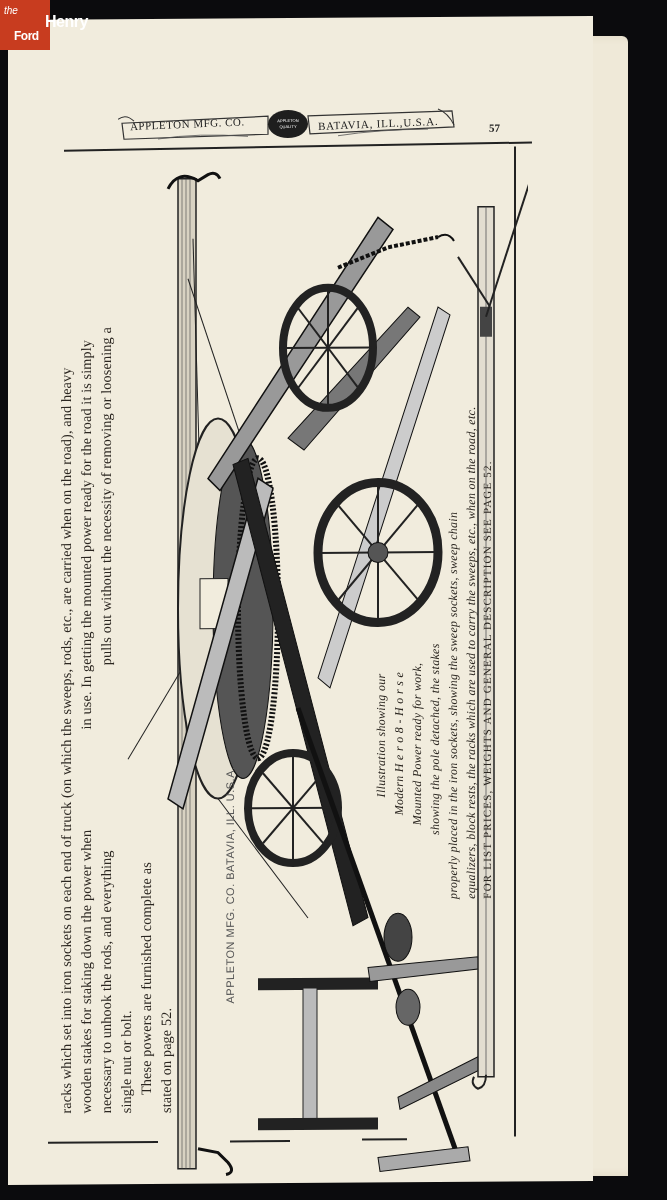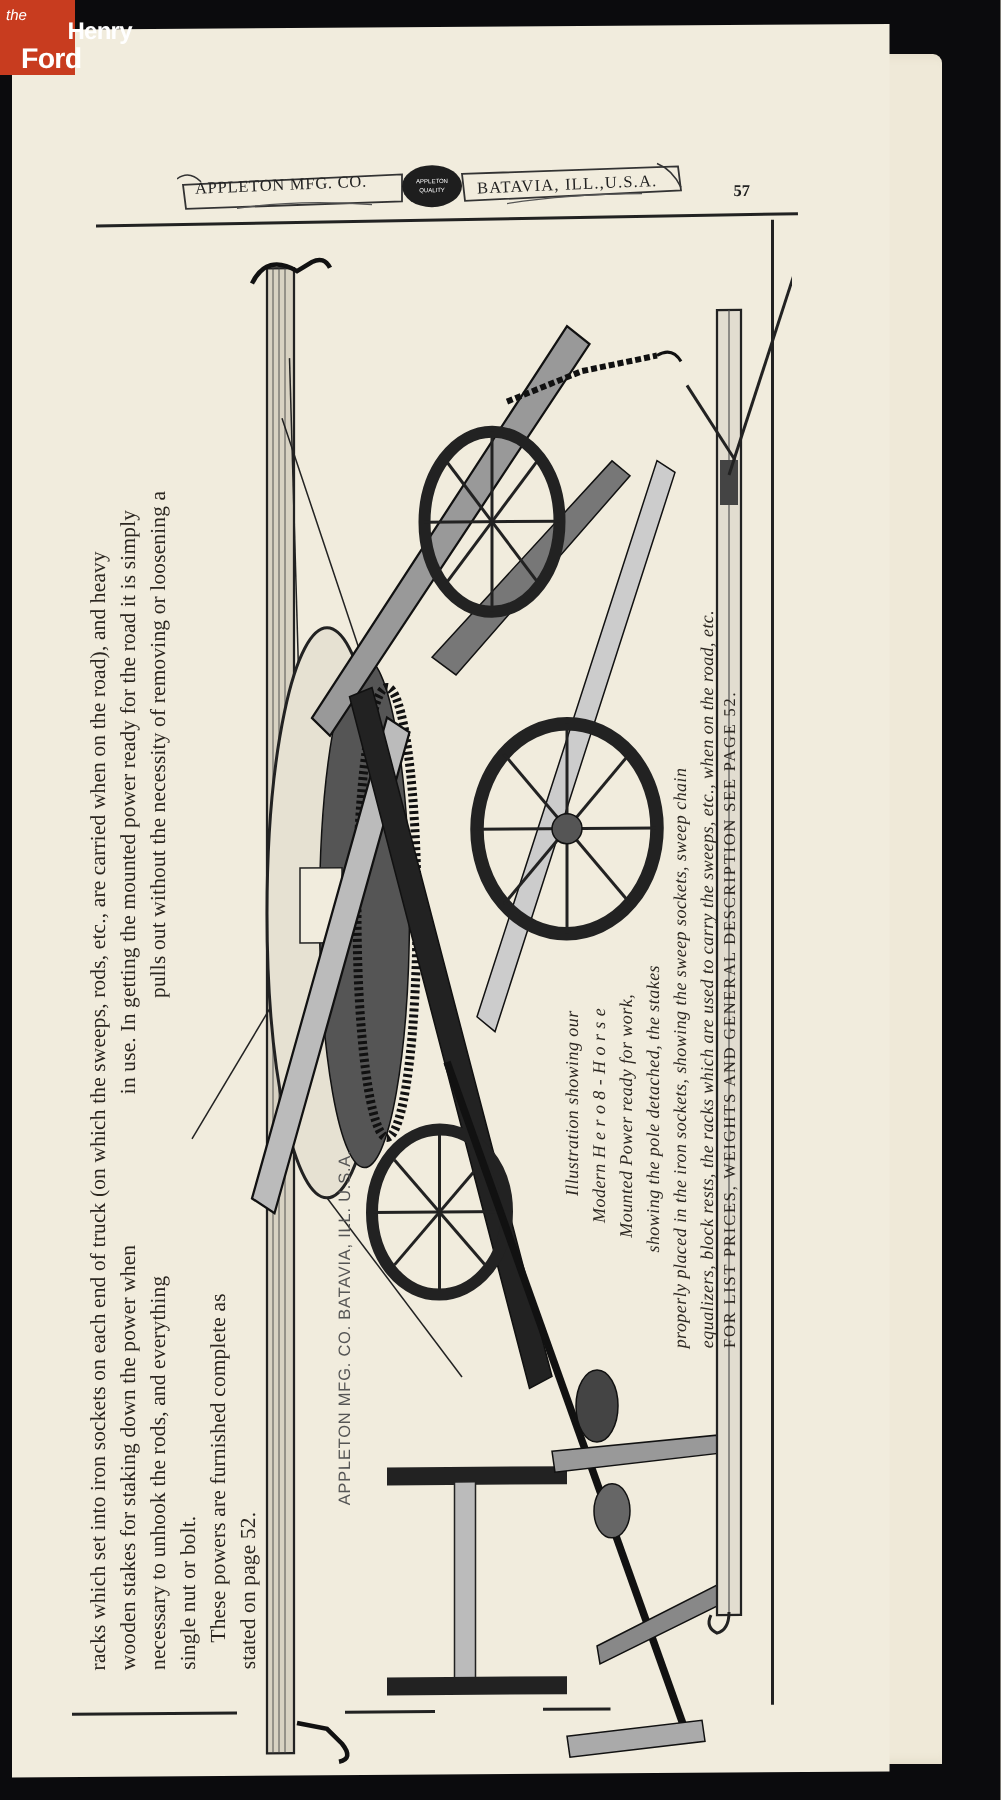--- a/index.html
+++ b/index.html
@@ -3,21 +3,21 @@
 <meta charset="utf-8">
 <style>
   html, body { margin:0; padding:0; }
   body { width:667px; height:1200px; background:#0b0b0d; position:relative; overflow:hidden; font-family:"Liberation Serif", serif; }
   .page-stack { position:absolute; left:560px; top:36px; width:68px; height:1140px; background:#efe9d8; border-radius:0 6px 0 0; box-shadow: inset 6px 0 8px rgba(120,100,60,0.15); }
   .page-stack .fold { position:absolute; left:18px; top:0; width:2px; height:100%; background:#ddd3bb; }
   .page { position:absolute; left:8px; top:18px; width:585px; height:1165px; background:#f1ecdd; transform: skewY(-0.4deg); }
   .logo { position:absolute; left:0; top:0; width:50px; height:50px; background:#c83c1f; color:#fff; font-family:"Liberation Sans", sans-serif; font-weight:bold; line-height:1; z-index:5;text-align:center; }
   .logo .the { position:absolute; left:4px; top:6px; font-size:10px; font-weight:normal; font-style:italic; }
   .logo .henry { position:absolute; left:19px; top:14px; font-size:16px; letter-spacing:-0.5px;margin-left:26px; }
-  .logo .ford { position:absolute; left:14px; top:30px; font-size:19px; letter-spacing:-0.5px; }
+  .logo .ford { position:absolute; left:14px; top:30px; font-size:12px; letter-spacing:-0.5px; }
 
   .banner { position:absolute; left:118px; top:108px; width:340px; height:30px; }
   .banner svg { position:absolute; left:0; top:0; }
   .banner .left-label { position:absolute; left:12px; top:9px; font-size:11px; letter-spacing:0.5px; color:#222; transform:rotate(-2deg); }
   .banner .right-label { position:absolute; left:200px; top:10px; font-size:11px; letter-spacing:0.8px; color:#222; transform:rotate(-2deg); }
   .page-number { position:absolute; left:489px; top:123px; font-size:11px; font-weight:bold; color:#222; }
 
   .rule-top { position:absolute; left:64px; top:148px; width:468px; height:2px; background:#222; transform:rotate(-0.6deg); transform-origin:left; }
   .rule-bottom-1 { position:absolute; left:47px; top:1141px; width:110px; height:2px; background:#222; }
   .rule-bottom-2 { position:absolute; left:230px; top:1141px; width:60px; height:2px; background:#222; }

